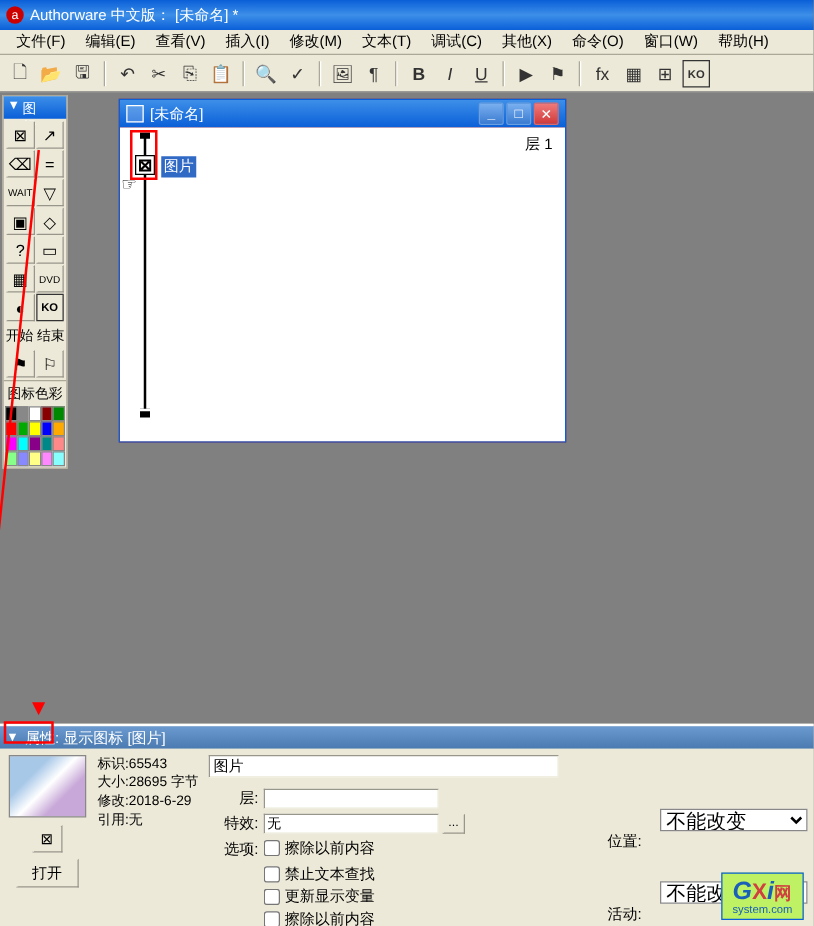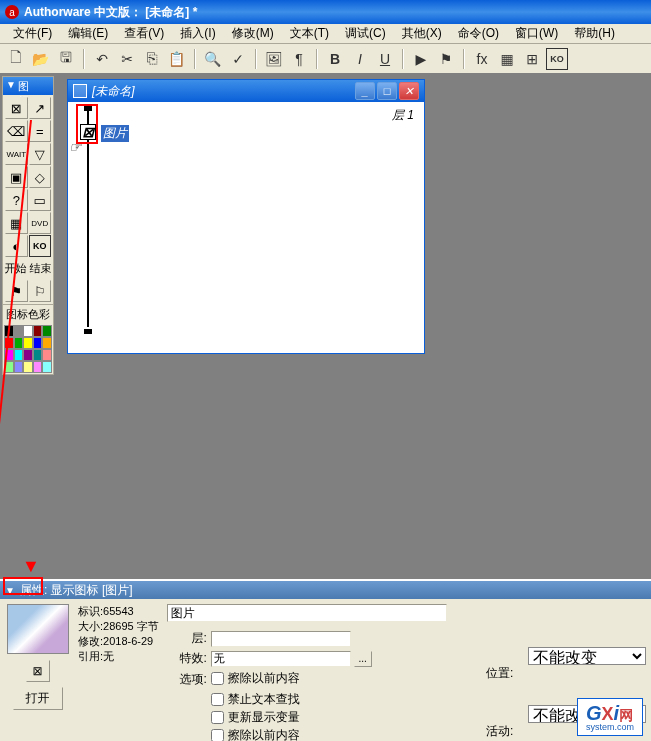--- a/index.html
+++ b/index.html
@@ -1,39 +1,39 @@
 <!DOCTYPE html>
 <html><head>
 <meta charset="utf-8">
 <style>
 * { box-sizing: border-box; margin: 0; padding: 0; font-family: "Microsoft YaHei", SimSun, sans-serif; }
 body { width: 651px; height: 741px; background: #808080; overflow: hidden; position: relative; }
 .titlebar { background: linear-gradient(to bottom, #0a5fd8, #3d8fe8, #0a5fd8); color: white; height: 24px; display: flex; align-items: center; padding: 0 5px; font-size: 12px; }
 .titlebar .icon { width: 14px; height: 14px; background: #c00; border-radius: 50%; margin-right: 5px; display: flex; align-items: center; justify-content: center; color: white; font-size: 10px; }
-.titlebar .title { font-weight: bold; }
+.titlebar .title { font-weight: normal; }
 .menubar { background: #ece9d8; height: 20px; display: flex; align-items: center; padding: 0 5px; font-size: 12px; border-bottom: 1px solid #aca899; }
 .menubar .item { padding: 2px 8px; cursor: pointer; }
 .toolbar { background: #ece9d8; height: 30px; display: flex; align-items: center; padding: 0 5px; border-bottom: 1px solid #808080; gap: 3px; }
 .tbtn { width: 22px; height: 22px; border: 1px solid transparent; display: flex; align-items: center; justify-content: center; font-size: 14px; cursor: pointer; color: #333; }
 .tbtn.bold { font-weight: bold; }
 .tbtn.italic { font-style: italic; }
 .tbtn.underline { text-decoration: underline; }
 .sep { width: 2px; height: 20px; border-left: 1px solid #aca899; border-right: 1px solid white; margin: 0 3px; }
 .workspace { position: relative; height: 505px; background: #808080; }
 .icon-panel { position: absolute; left: 2px; top: 2px; width: 52px; background: #ece9d8; border: 1px solid #aca899; }
 .panel-title { background: linear-gradient(to bottom, #3d8fe8, #0a5fd8); color: white; font-size: 11px; padding: 2px 15px; height: 18px; }
 .panel-title .tri { position: absolute; left: 3px; font-size: 10px; }
 .icon-grid { display: grid; grid-template-columns: 1fr 1fr; gap: 1px; padding: 2px; }
 .igrid-btn { height: 22px; border: 1px outset #ece9d8; display: flex; align-items: center; justify-content: center; font-size: 13px; cursor: pointer; background: #ece9d8; }
 .igrid-btn.text { font-size: 10px; }
 .ks-row { display: flex; justify-content: space-around; font-size: 11px; padding: 2px 0; }
 .color-title { font-size: 11px; padding: 2px 3px; border-top: 1px solid #aca899; }
 .color-grid { display: grid; grid-template-columns: repeat(5, 1fr); padding: 1px; gap: 0; }
 .color-cell { height: 12px; border: 1px solid #888; cursor: pointer; }
-.flowwin { position: absolute; left: 67px; top: 5px; width: 358px; height: 275px; background: #b91c1c; border: 1px solid #0a5fd8; font-style: italic; }
+.flowwin { position: absolute; left: 95px; top: 5px; width: 358px; height: 275px; background: #b91c1c; border: 1px solid #0a5fd8; }
 .flowtitle { background: linear-gradient(to bottom, #3d8fe8, #0a5fd8); color: white; height: 22px; display: flex; align-items: center; padding: 0 5px; font-size: 12px; }
 .flowtitle .icon { width: 14px; height: 14px; margin-right: 5px; background: #fff3; border: 1px solid white; }
 .flowtitle .spacer { flex: 1; }
 .winbtn { width: 20px; height: 18px; display: flex; align-items: center; justify-content: center; font-size: 11px; cursor: pointer; color: white; border: 1px solid #6a9fe0; margin-left: 2px; border-radius: 2px; }
 .winbtn.min { background: linear-gradient(to bottom, #7ab0f0, #3a7ad0); font-weight: bold; }
 .winbtn.max { background: linear-gradient(to bottom, #7ab0f0, #3a7ad0); }
 .winbtn.close { background: linear-gradient(to bottom, #f07a7a, #d03a3a); border-color: #e06a6a; }
 .flowbody { position: relative; height: calc(100% - 22px); background: white; }
 .layer { position: absolute; right: 10px; top: 5px; font-size: 12px; }
 .flowline { position: absolute; left: 19px; top: 8px; width: 2px; height: 220px; background: #000; }
@@ -60,21 +60,21 @@
 .form-row { display: flex; align-items: center; margin-bottom: 3px; font-size: 12px; }
 .form-row .lbl { width: 40px; text-align: right; margin-right: 4px; }
 .form-row input[type=text] { height: 16px; border: 1px inset #ece9d8; background: white; padding: 0 2px; font-size: 11px; }
 .form-row .dots { width: 18px; height: 16px; border: 1px outset #ece9d8; background: #ece9d8; margin-left: 3px; font-size: 10px; cursor: pointer; text-align: center; }
 .chk { display: flex; align-items: center; font-size: 12px; margin-left: 44px; margin-bottom: 1px; }
 .chk input { margin-right: 4px; }
 .props-right { width: 160px; padding-top: 25px; }
 .select-row { display: flex; align-items: center; margin-bottom: 5px; font-size: 12px; }
 .select-row .lbl { width: 38px; text-align: left; margin-right: 4px; margin-top: 36px; }
 .select-row select { flex: 1; height: 18px; border: 1px solid #888; background: white; font-size: 16px; }
-.watermark { position: absolute; right: 8px; bottom: 5px; background: #ffffff; padding: 3px 8px; border: 1px solid #0a5fd8; font-size: 14px; z-index: 20; }
+.watermark { position: absolute; right: 8px; bottom: 5px; background: #bef264; padding: 3px 8px; border: 1px solid #0a5fd8; font-size: 14px; z-index: 20; }
 .watermark .g { color: #1a5fb8; font-weight: bold; font-style: italic; font-size: 20px; }
 .watermark .x { color: #d04040; font-weight: bold; font-size: 18px; }
 .watermark .i { color: #1a5fb8; font-weight: bold; font-style: italic; font-size: 20px; }
 .watermark .net { color: #d04040; font-size: 14px; font-weight: bold; }
 .watermark .sys { color: #1a5fb8; font-size: 9px; display: block; text-align: right; margin-top: -3px; }
 </style>
 </head>
 <body>
 
 <div class="titlebar">

